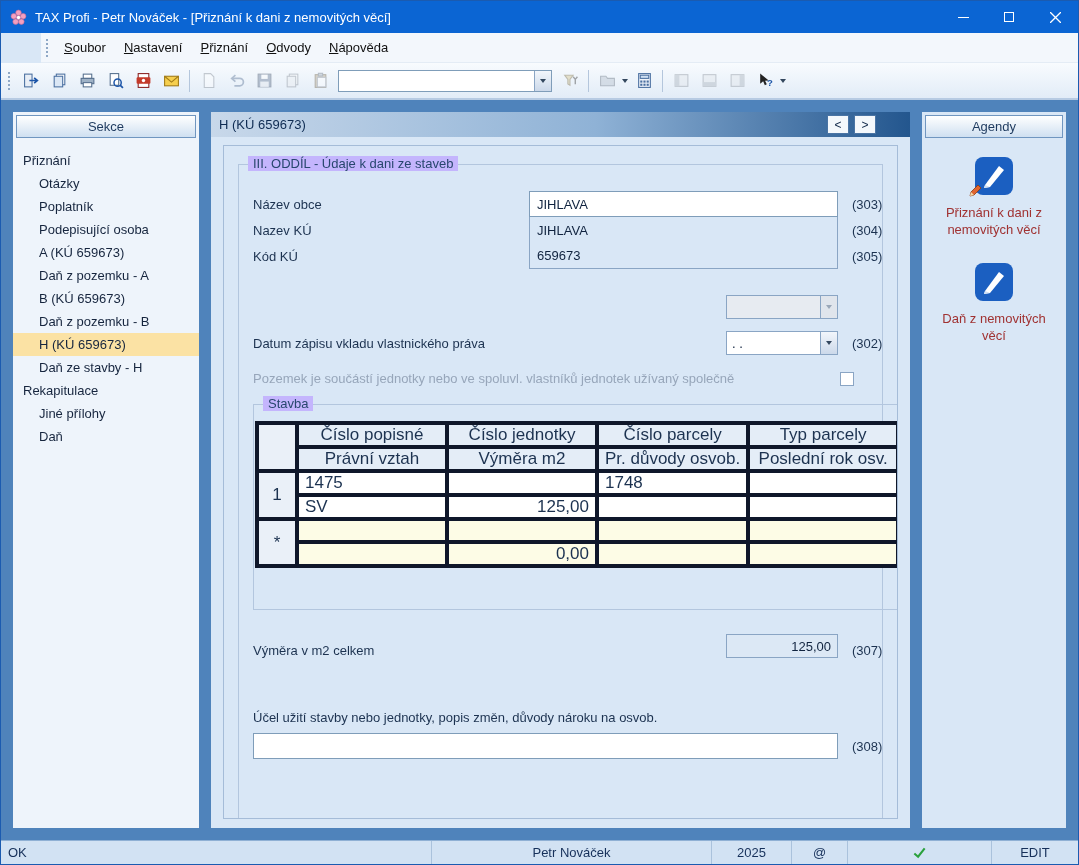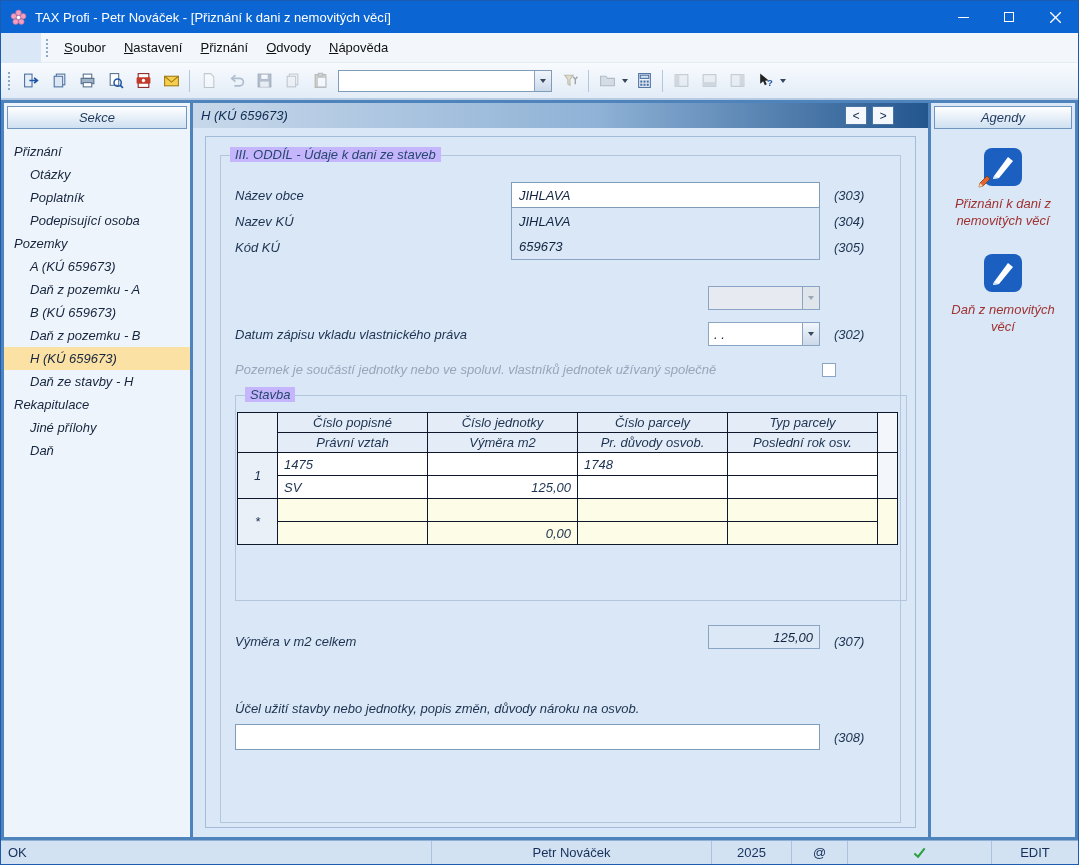--- a/index.html
+++ b/index.html
@@ -39,21 +39,21 @@
   .tb-combo { width:214px; height:22px; background:#fff; border:1px solid #7f9db9;
               display:flex; align-items:center; margin:0 4px; }
   .tb-combo .combo-text { flex:1; font-size:12px; padding:0 4px; }
   .arrow-btn { width:17px; height:100%; background:linear-gradient(#f2f6fb,#ccd9ea);
                border-left:1px solid #8aa5c4; display:flex; align-items:center; justify-content:center; }
   .caret { width:0; height:0; border-left:3.5px solid transparent; border-right:3.5px solid transparent;
            border-top:4px solid #33475e; }
   .tb-caret { margin-left:-1px; padding:0 2px; display:flex; align-items:center; }
 
   
-  .main { flex:1; display:flex; background:#4f83bb; gap:3px; padding:3px; min-height:0;font-style:italic; }
+  .main { flex:1; display:flex; background:#4f83bb; gap:12px; padding:12px; min-height:0; }
 
   .panel-header { margin:3px; height:23px; border:1px solid #7096c0;
                   background:linear-gradient(#ffffff,#cfe0f1); display:flex;
                   align-items:center; justify-content:center; font-size:13px; color:#1e3a5f; flex:0 0 auto; }
 
   
   .left-panel { width:186px; background:#eef4fb; display:flex; flex-direction:column; flex:0 0 auto; }
   .tree { padding-top:8px; font-size:13px; color:#16253e; overflow:hidden; }
   .tree-item { height:23px; line-height:23px; padding-left:10px; white-space:nowrap; cursor:default; }
   .tree-item.lvl1 { padding-left:26px; }
@@ -98,21 +98,21 @@
   .combo.disabled .arrow-btn { background:#e0e5ec; }
   .combo.disabled .caret { border-top-color:#9aa7b8; }
 
   .chk-row { display:flex; align-items:center; width:601px; margin-top:16px; }
   .chk-label { flex:1; font-size:13px; color:#97a6ba; }
   .checkbox { width:14px; height:14px; background:#fff; border:1px solid #8aa5c4; flex:0 0 auto; }
 
   
   .stavba-box { margin-top:18px; width:672px; height:206px; padding:16px 0 0 1px; }
   table.stavba-table { border-collapse:collapse; table-layout:fixed; }
-  .stavba-table th, .stavba-table td { border:1px solid #0f172a; font-size:13px; font-weight:normal;
+  .stavba-table th, .stavba-table td { border:4px solid #0f172a; font-size:17px; font-weight:normal;
        color:#1c3250; padding:0 6px; overflow:hidden; white-space:nowrap; }
   .stavba-table th { background:#e4edf7; height:20px; text-align:center; }
   .stavba-table td { background:#fff; height:23px; }
   .stavba-table .rownum { width:40px; background:#eaf0f8; text-align:center; }
   .stavba-table .endcol { width:20px; background:#f3f7fb; }
   .stavba-table col.c { width:150px; }
   .stavba-table td.num-r { text-align:right; }
   .stavba-table tr.newrow td { background:#fdfce6; }
   .stavba-table tr.newrow td.rownum { background:#eaf0f8; }
 
@@ -332,21 +332,20 @@
 
   <div class="main">
 
     <div class="left-panel">
       <div class="panel-header">Sekce</div>
       <div class="tree">
         <div class="tree-item">Přiznání</div>
         <div class="tree-item lvl1">Otázky</div>
         <div class="tree-item lvl1">Poplatník</div>
         <div class="tree-item lvl1">Podepisující osoba</div>
-        <div class="tree-item">Pozemky</div>
         <div class="tree-item lvl1">A  (KÚ 659673)</div>
         <div class="tree-item lvl1">Daň z pozemku - A</div>
         <div class="tree-item lvl1">B  (KÚ 659673)</div>
         <div class="tree-item lvl1">Daň z pozemku - B</div>
         <div class="tree-item lvl1 selected">H  (KÚ 659673)</div>
         <div class="tree-item lvl1">Daň ze stavby - H</div>
         <div class="tree-item">Rekapitulace</div>
         <div class="tree-item lvl1">Jiné přílohy</div>
         <div class="tree-item lvl1">Daň</div>
       </div>

